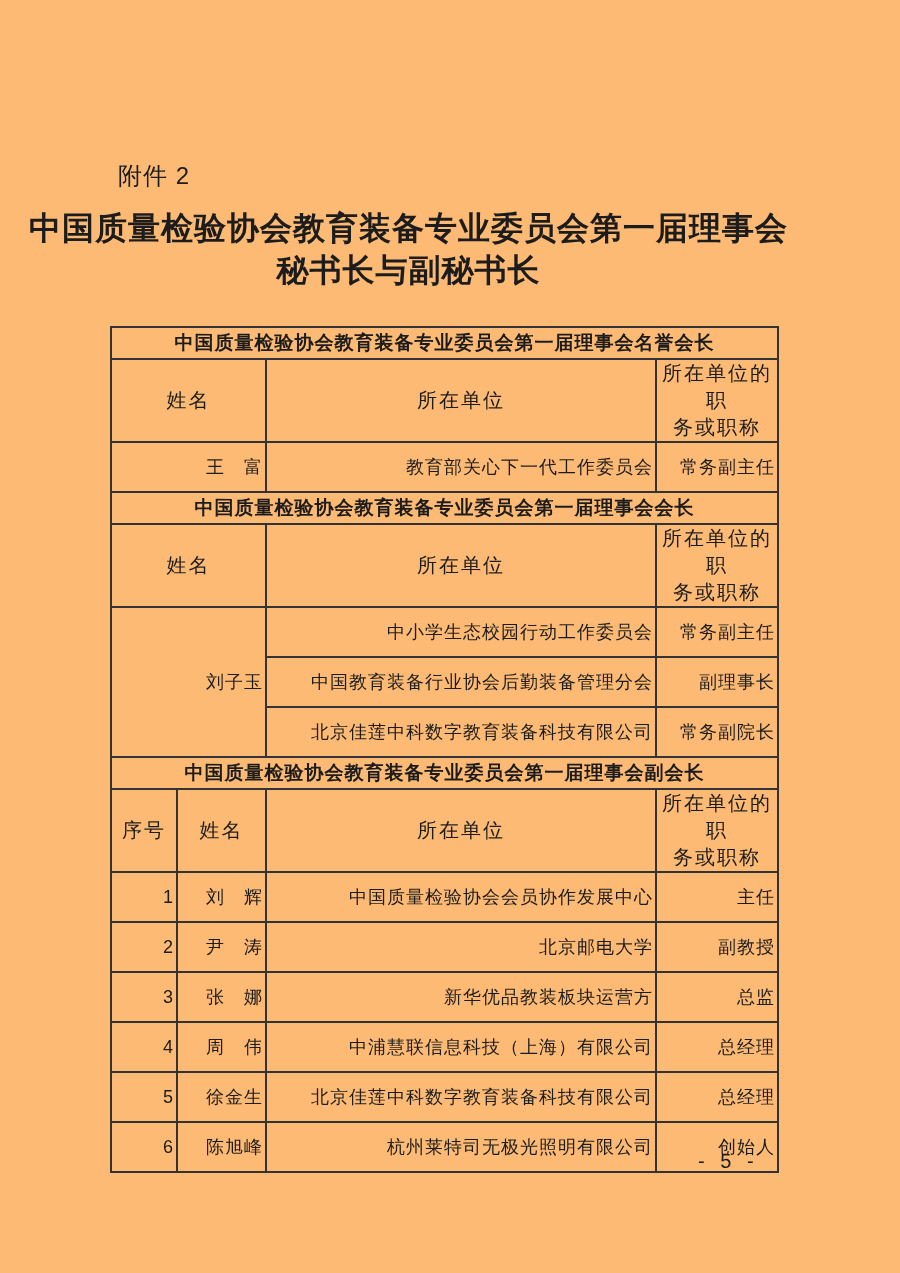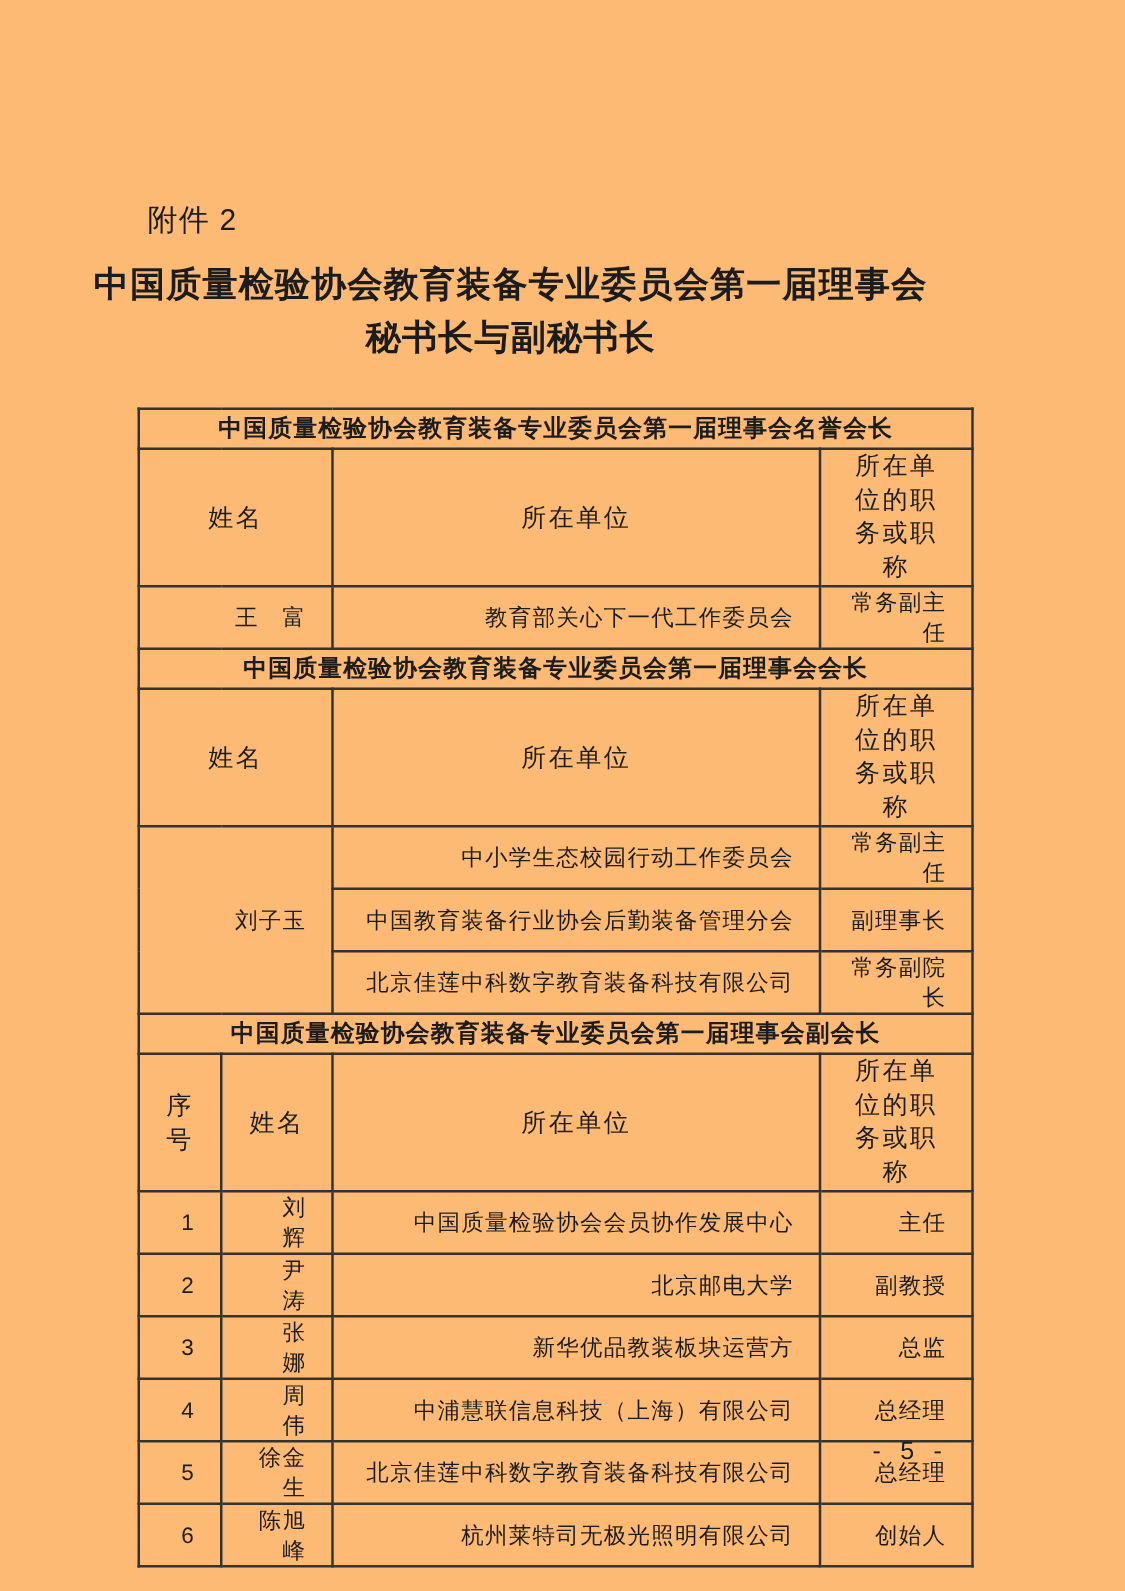--- a/index.html
+++ b/index.html
@@ -23,37 +23,37 @@
     font-size: 24px;
     letter-spacing: 1px;
   }
   .doc-title {
     position: absolute;
     top: 207px;
     left: 0;
     width: 817px;
     text-align: center;
     font-weight: bold;
-    font-size: 28px;
+    font-size: 32px;
     line-height: 42px;
     letter-spacing: 1px;
   }
   table.roster {
     position: absolute;
     top: 326px;
     left: 110px;
     width: 667px;
     border-collapse: collapse;
     table-layout: fixed;
   }
   table.roster td {
     border: 2px solid #333333;
     text-align: center;
     vertical-align: middle;
-    padding: 0 20px;
+    padding: 0 2px;
     overflow: hidden;
   }
   tr.sec td {
     height: 30px;
     font-weight: bold;
     font-size: 19px;
     letter-spacing: 1px;
   }
   tr.colhead td {
     height: 60px;

